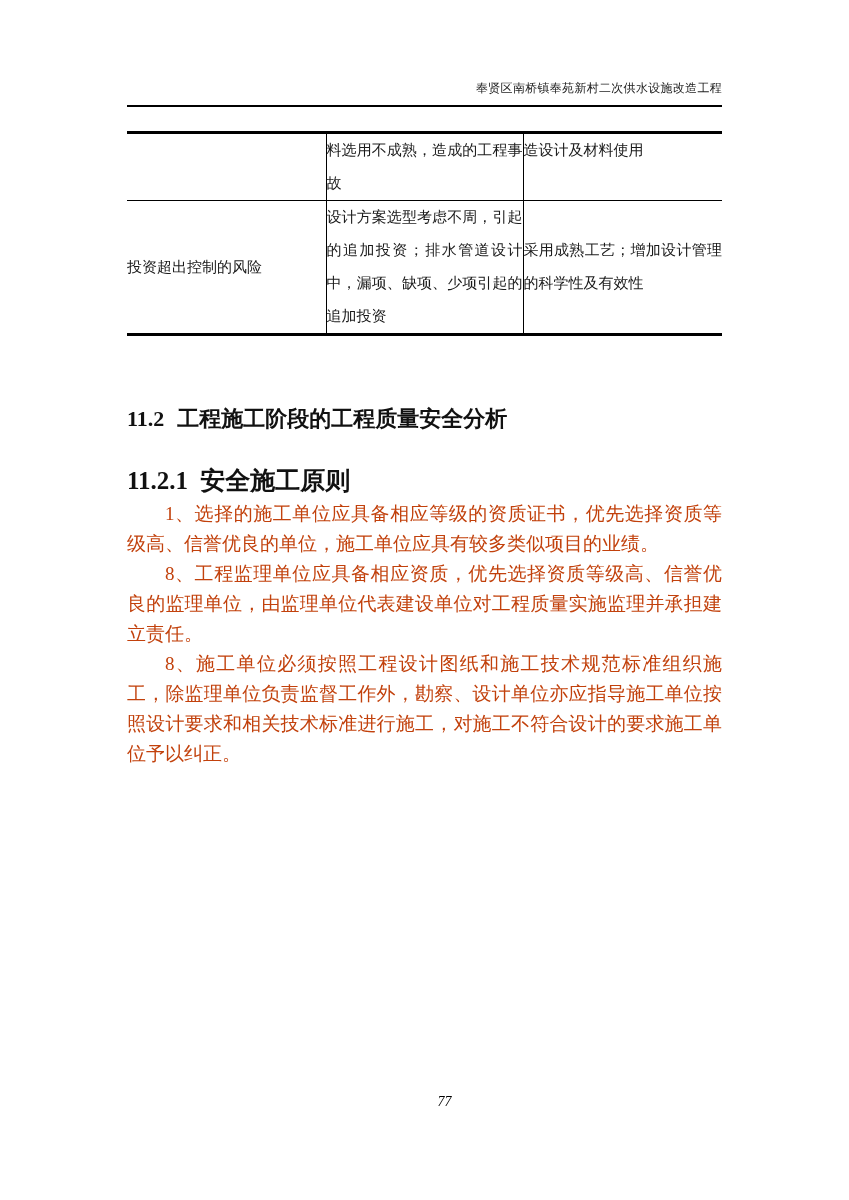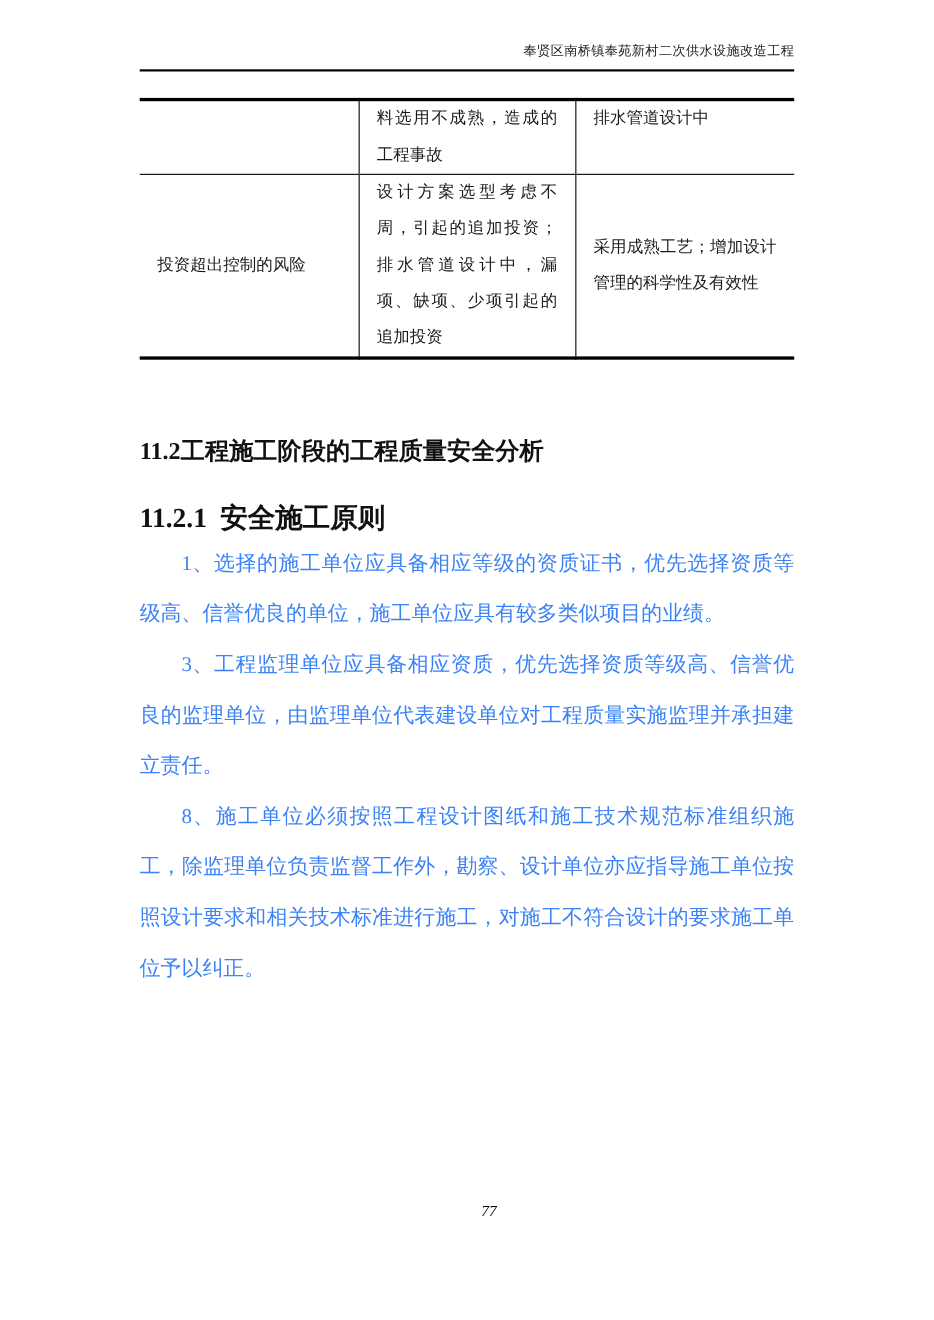--- a/index.html
+++ b/index.html
@@ -12,21 +12,21 @@
   .page {
     position: relative;
     width: 849px; height: 1200px;
     background: #ffffff;
     overflow: hidden;
   }
   .content { width: 595px; margin: 0 127px; }
 
   
   .doc-header-title {
-    padding-top: 36px;
+    padding-top: 78px;
     text-align: right;
     font-size: 12px;
     line-height: 20px;
     letter-spacing: 0.3px;
     color: #222222;
   }
   .header-rule {
     margin-top: 7px;
     border-bottom: 2px solid #000000;
   }
@@ -36,21 +36,21 @@
     margin-top: 24px;
     width: 595px;
     table-layout: fixed;
     border-collapse: collapse;
     border-top: 3px solid #000000;
     border-bottom: 3px solid #000000;
   }
   table.risk-table td {
     font-size: 15px;
     line-height: 33px;
-    padding: 0 16px;
+    padding: 0 0;
     text-align: justify;
     text-justify: inter-ideograph;
     color: #1a1a1a;
     word-break: break-all;
   }
   table.risk-table col.c1 { width: 199px; }
   table.risk-table col.c2 { width: 197px; }
   table.risk-table col.c3 { width: 199px; }
   table.risk-table td + td { border-left: 1px solid #000000; }
   tr.row-top td { height: 67px; vertical-align: top; border-bottom: 1px solid #000000; }
@@ -59,38 +59,38 @@
   td.cell-measure { text-align: left; }
 
   
   .heading-2 {
     margin-top: 68px;
     font-size: 22px;
     font-weight: bold;
     line-height: 30px;
     color: #111111;
   }
-  .heading-2 .h-num { }
+  .heading-2 .h-num { margin-right: 13px; }
   .heading-3 {
     margin-top: 34px;
     font-size: 25px;
     font-weight: bold;
     line-height: 26px;
     color: #111111;
   }
   .heading-3 .h-num { margin-right: 12px; }
 
   
   .body-text p {
     font-size: 19px;
-    line-height: 46px;
+    line-height: 30px;
     text-align: justify;
     text-justify: inter-ideograph;
     text-indent: 38px;
-    color: #3b82f6;
+    color: #c2410c;
   }
   .body-text p:first-child { margin-top: 5px; }
 
   
   .page-footer {
     position: absolute;
     top: 1093px; left: 0;
     width: 100%;
     text-align: center;
     font-size: 14px;
@@ -112,40 +112,40 @@
     <table class="risk-table">
       <colgroup>
         <col class="c1">
           <col class="c2">
           <col class="c3">
       </colgroup>
       <tbody>
         <tr class="row-top">
           <td class="cell-risk"></td>
           <td class="cell-cause">料选用不成熟，造成的工程事故</td>
-          <td class="cell-measure">排水管道设计中</td>
+          <td class="cell-measure">造设计及材料使用</td>
         </tr>
         <tr class="row-main">
           <td class="cell-risk">投资超出控制的风险</td>
           <td class="cell-cause">设计方案选型考虑不周，引起的追加投资；排水管道设计中，漏项、缺项、少项引起的追加投资</td>
           <td class="cell-measure">采用成熟工艺；增加设计管理的科学性及有效性</td>
         </tr>
       </tbody>
     </table>
 
     <div class="heading-2">
       <span class="h-num">11.2</span><span>工程施工阶段的工程质量安全分析</span>
     </div>
 
     <div class="heading-3">
       <span class="h-num">11.2.1</span><span>安全施工原则</span>
     </div>
 
     <div class="body-text">
       <p>1、选择的施工单位应具备相应等级的资质证书，优先选择资质等级高、信誉优良的单位，施工单位应具有较多类似项目的业绩。</p>
-      <p>3、工程监理单位应具备相应资质，优先选择资质等级高、信誉优良的监理单位，由监理单位代表建设单位对工程质量实施监理并承担建立责任。</p>
+      <p>8、工程监理单位应具备相应资质，优先选择资质等级高、信誉优良的监理单位，由监理单位代表建设单位对工程质量实施监理并承担建立责任。</p>
       <p>8、施工单位必须按照工程设计图纸和施工技术规范标准组织施工，除监理单位负责监督工作外，勘察、设计单位亦应指导施工单位按照设计要求和相关技术标准进行施工，对施工不符合设计的要求施工单位予以纠正。</p>
     </div>
 
   </div>
 
   <div class="page-footer">77</div>
 </div>
 
 </body></html>

